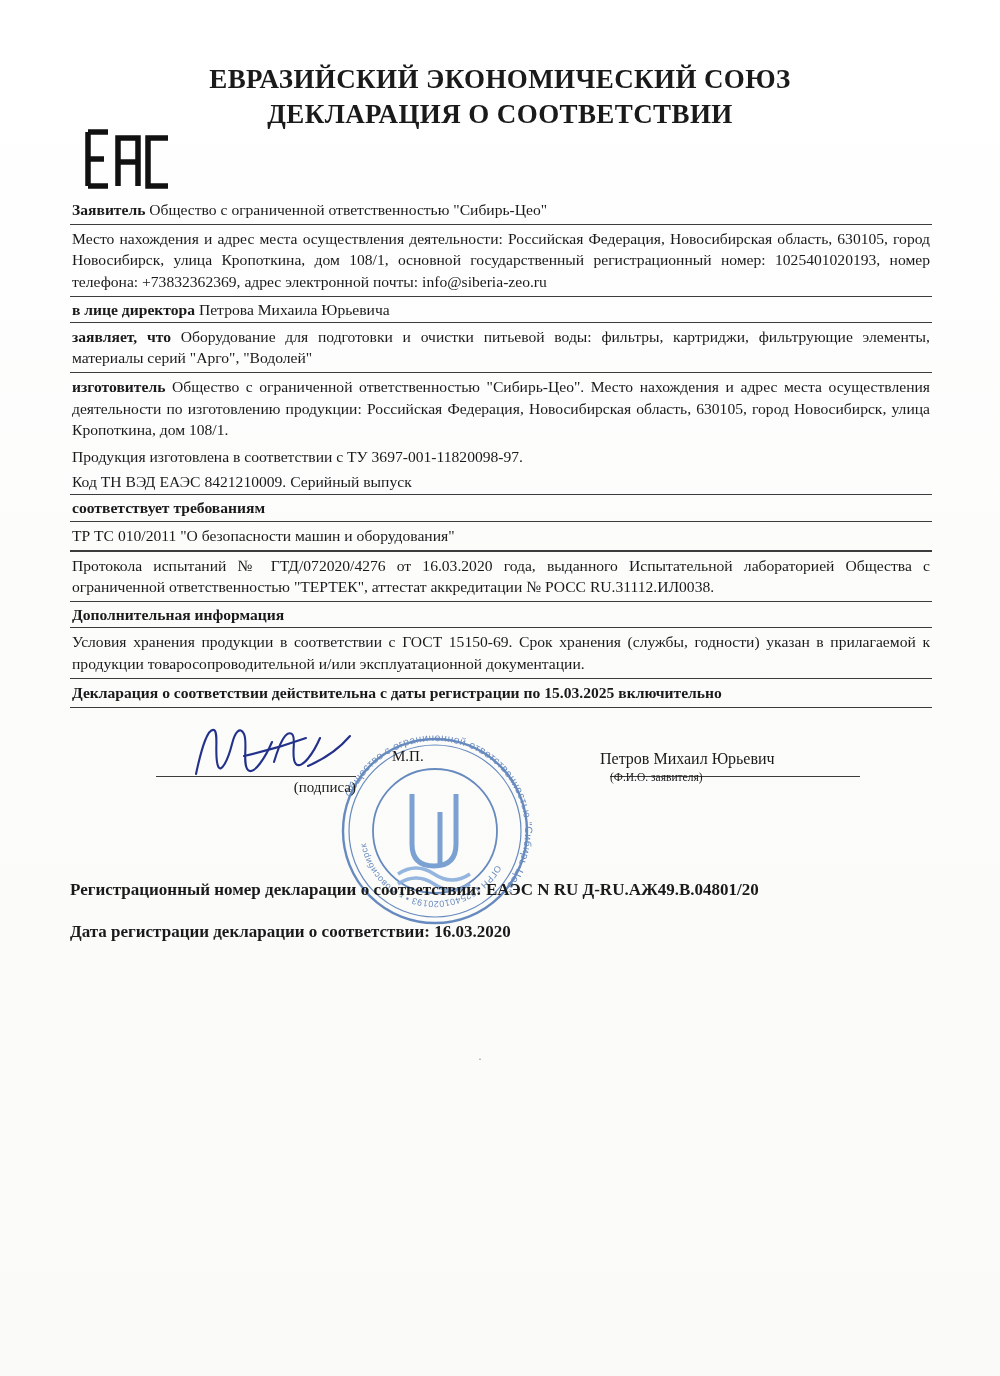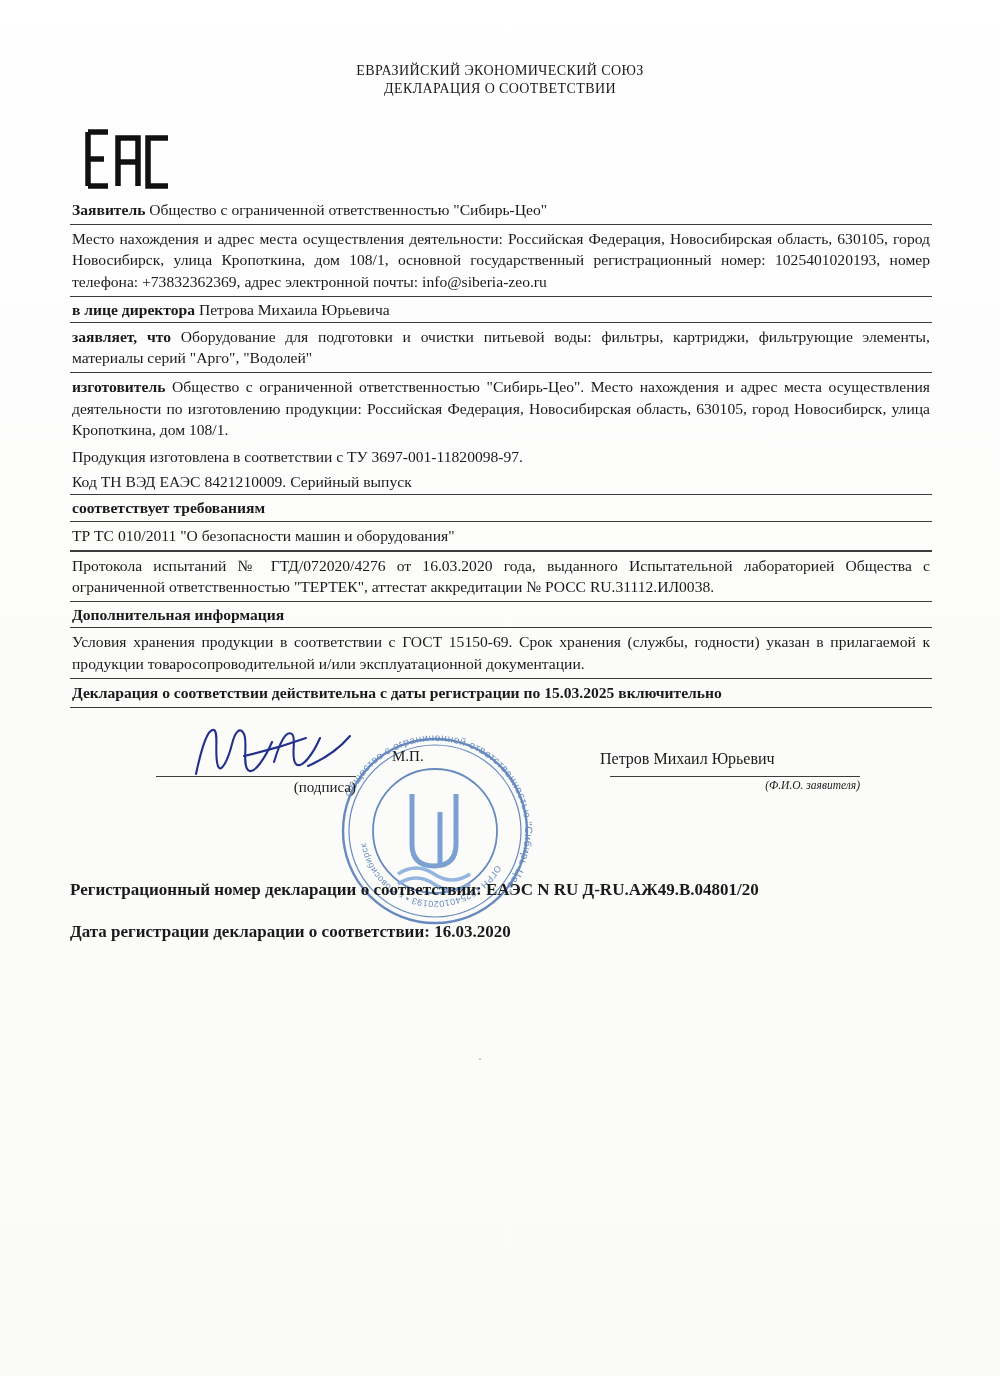--- a/index.html
+++ b/index.html
@@ -34,22 +34,22 @@
     top: 0;
     width: 1000px;
     height: 1376px;
   }
   .title-block {
     text-align: center;
     margin-top: 62px;
     line-height: 1.28;
   }
   .title-line {
-    font-weight: normal;
-    font-size: 14px;
+    font-weight: bold;
+    font-size: 27px;
     letter-spacing: 0.4px;
   }
   .eac-mark {
     position: absolute;
     left: 82px;
     top: 128px;
     width: 92px;
     height: 62px;
   }
   .eac-mark svg { display: block; }
@@ -105,25 +105,24 @@
   .name-text {
     position: absolute;
     left: 530px;
     top: 26px;
     width: 270px;
     font-size: 16px;
   }
   .name-caption {
     position: absolute;
     left: 540px;
-    top: 55px;
+    top: 47px;
     width: 250px;
-    text-align: right;
+    text-align: left;
     font-size: 11.5px;
-    font-style: italic;
   }
   .mp {
     position: absolute;
     left: 322px;
     top: 24px;
     font-size: 15px;
   }
   .handsign {
     position: absolute;
     left: 118px;

